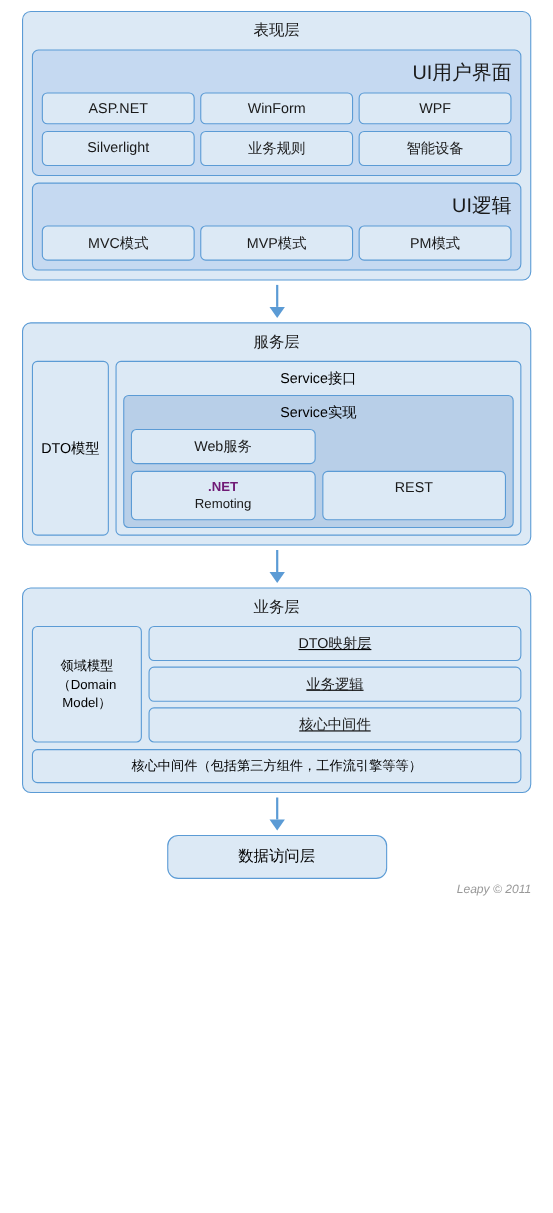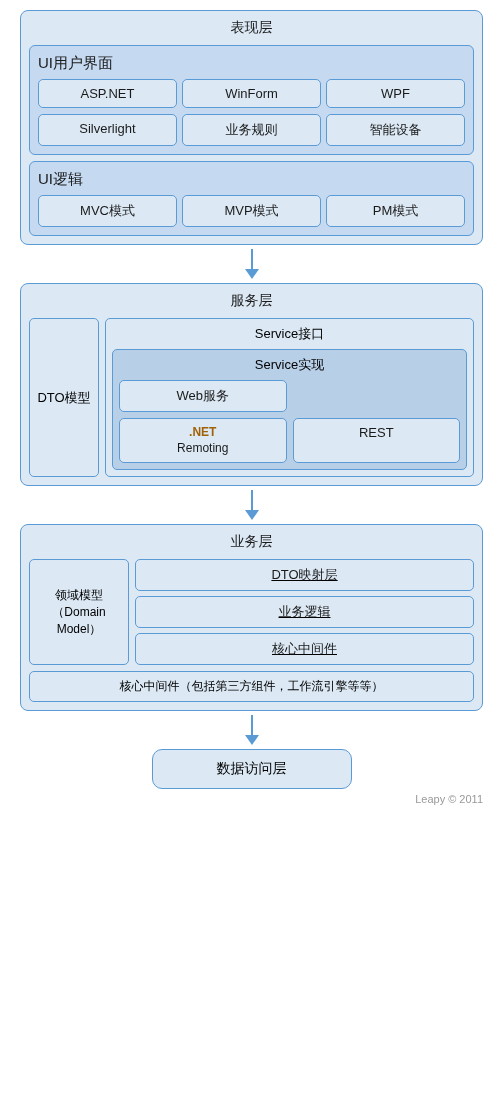--- a/index.html
+++ b/index.html
@@ -38,22 +38,22 @@
       background: #c5d9f1;
       padding: 8px;
       margin-bottom: 6px;
     }
 
     .inner-box:last-child {
       margin-bottom: 0;
     }
 
     .inner-title {
-      text-align: left;
-      font-size: 15px;
+      text-align: right;
+      font-size: 18px;
       color: #1a1a1a;
       margin-bottom: 6px;
     }
 
     .grid-2col {
       display: grid;
       grid-template-columns: 1fr 1fr;
       gap: 6px;
     }
 
@@ -145,21 +145,21 @@
       font-size: 13px;
       margin-bottom: 6px;
     }
 
     .net-remoting {
       font-size: 12px;
       line-height: 1.3;
     }
 
     .net-dot {
-      color: #a16207;
+      color: #701a75;
       font-weight: bold;
     }
 
     .business-left {
       border: 1.5px solid #5b9bd5;
       border-radius: 5px;
       background: #dce9f5;
       padding: 6px;
       width: 100px;
       min-width: 90px;
@@ -194,20 +194,21 @@
       font-size: 12px;
       margin-top: 6px;
     }
 
     .watermark {
       font-size: 11px;
       color: #999;
       text-align: right;
       width: 100%;
       margin-top: 4px;
+      font-style: italic;
     }
 
     .data-access-box {
       border: 1.5px solid #5b9bd5;
       border-radius: 10px;
       background: #dce9f5;
       padding: 10px 20px;
       text-align: center;
       font-size: 14px;
       width: 200px;

